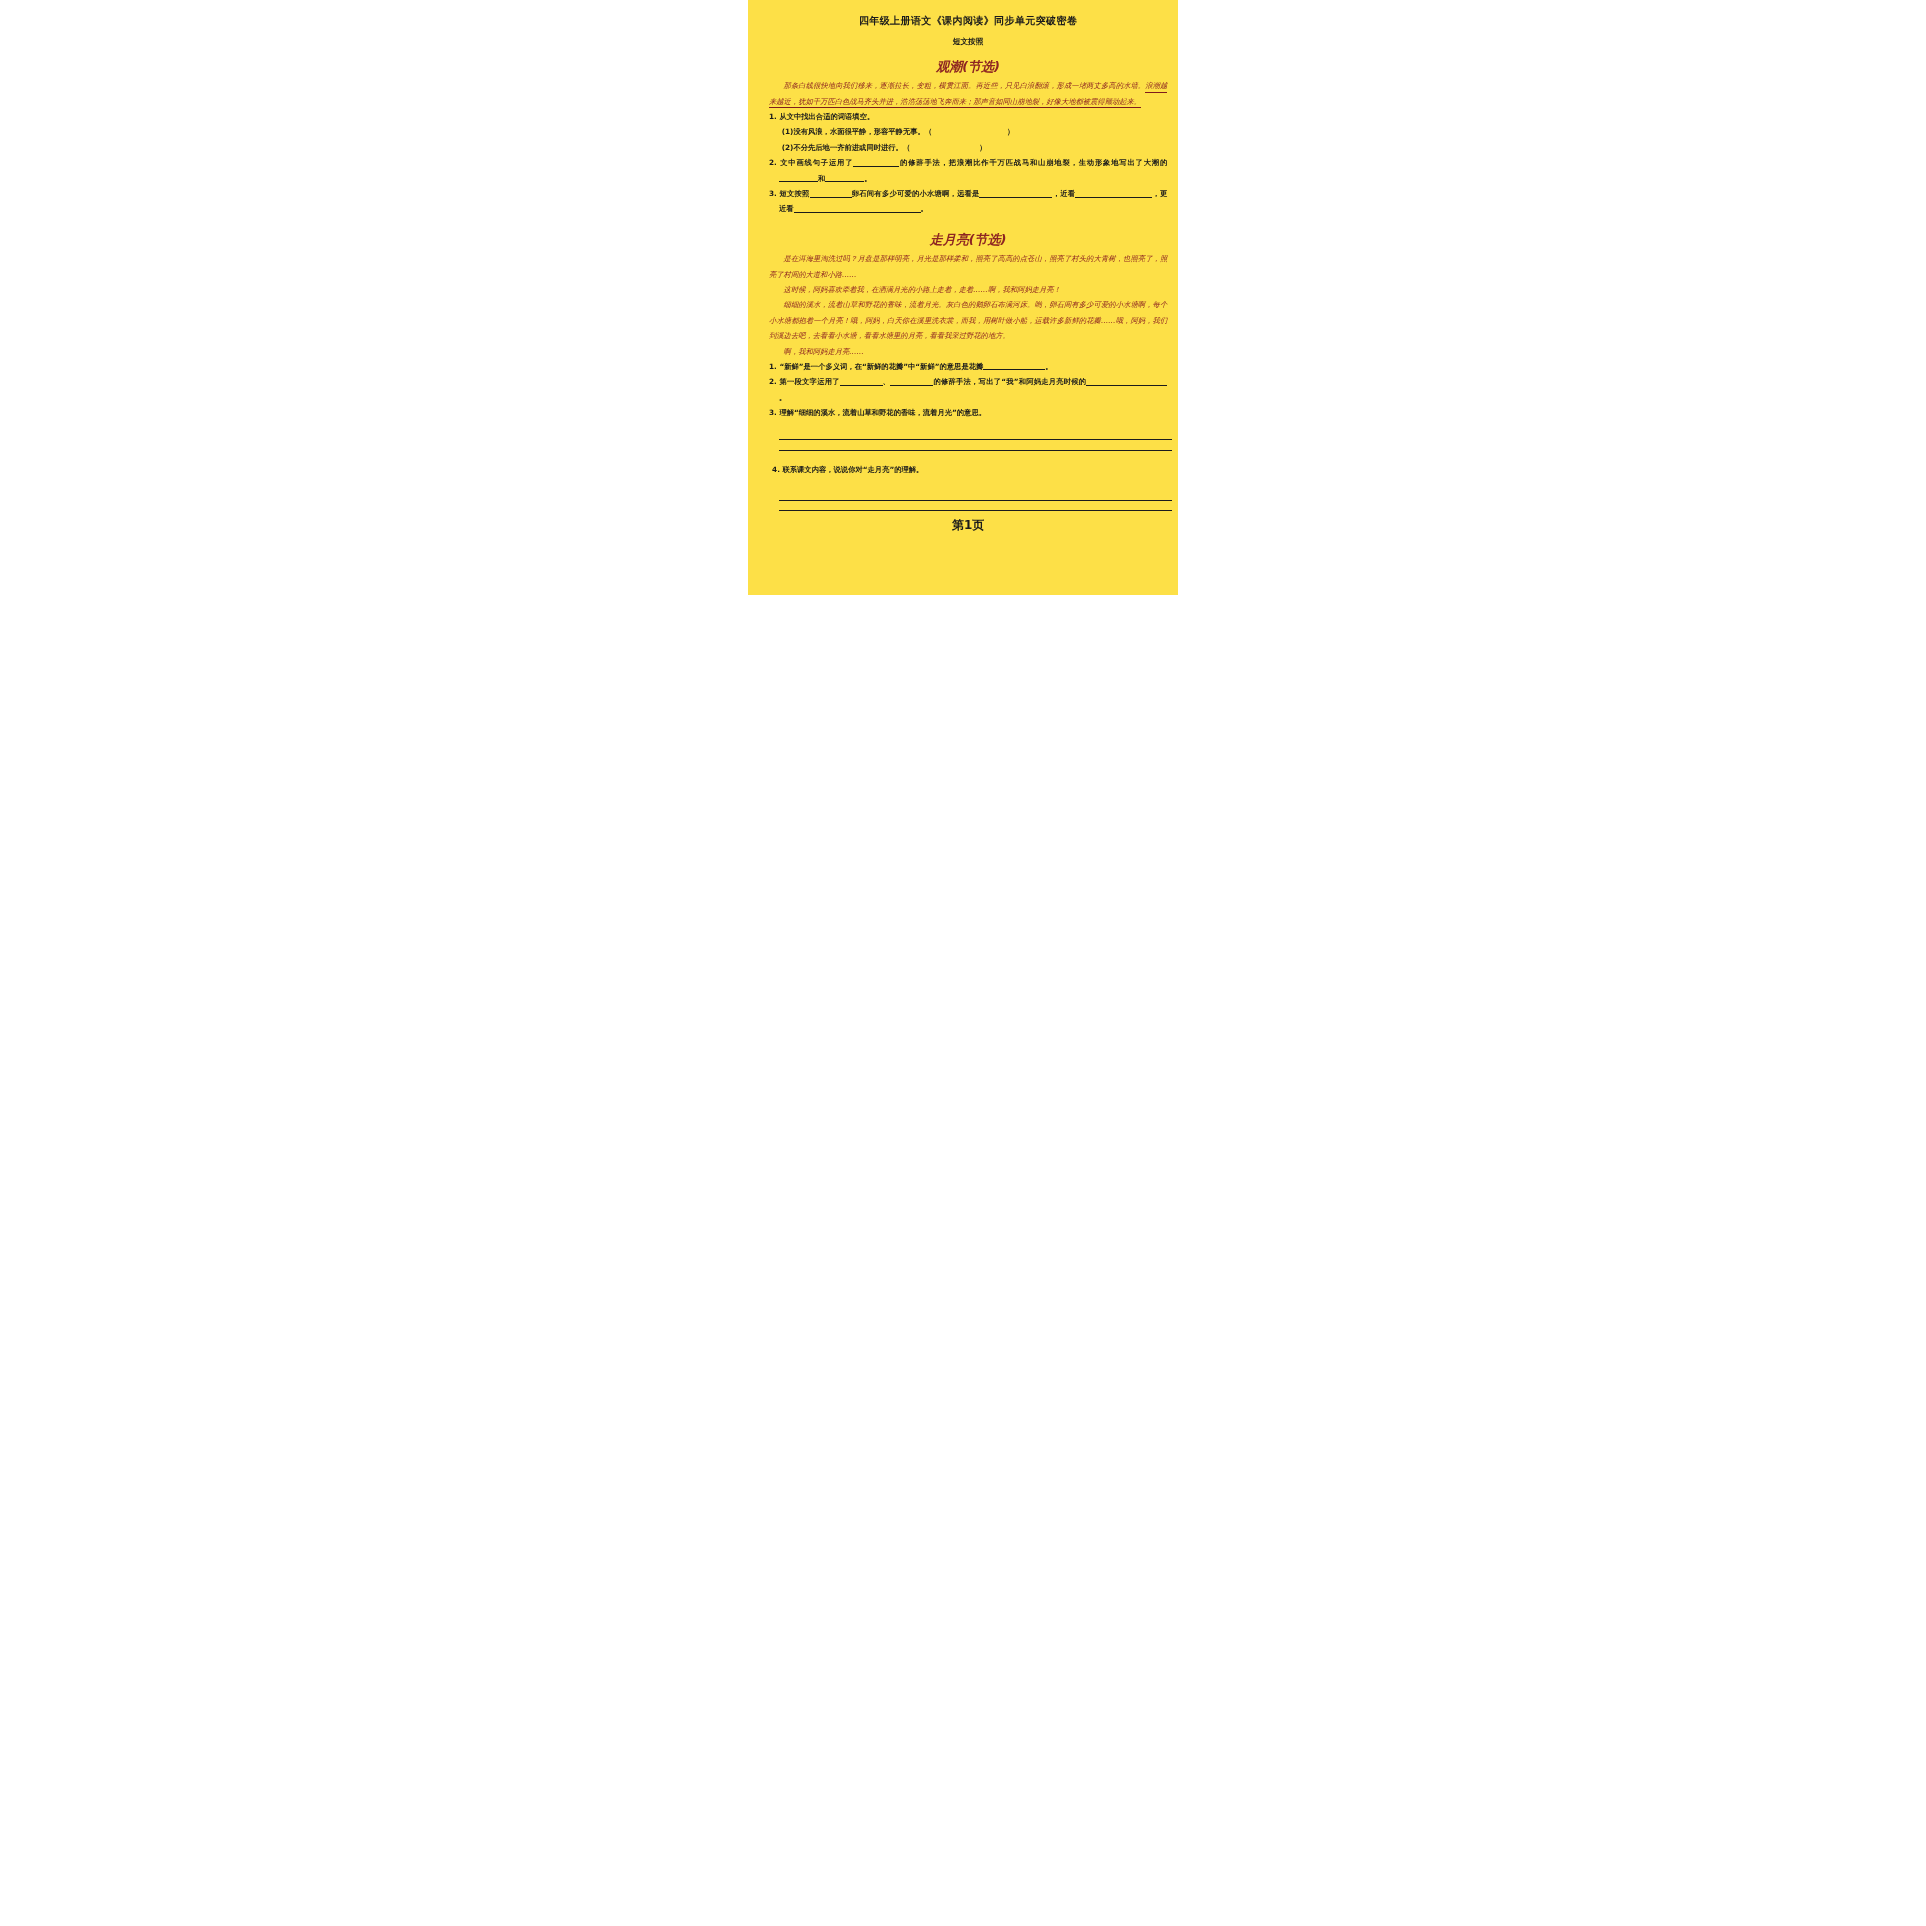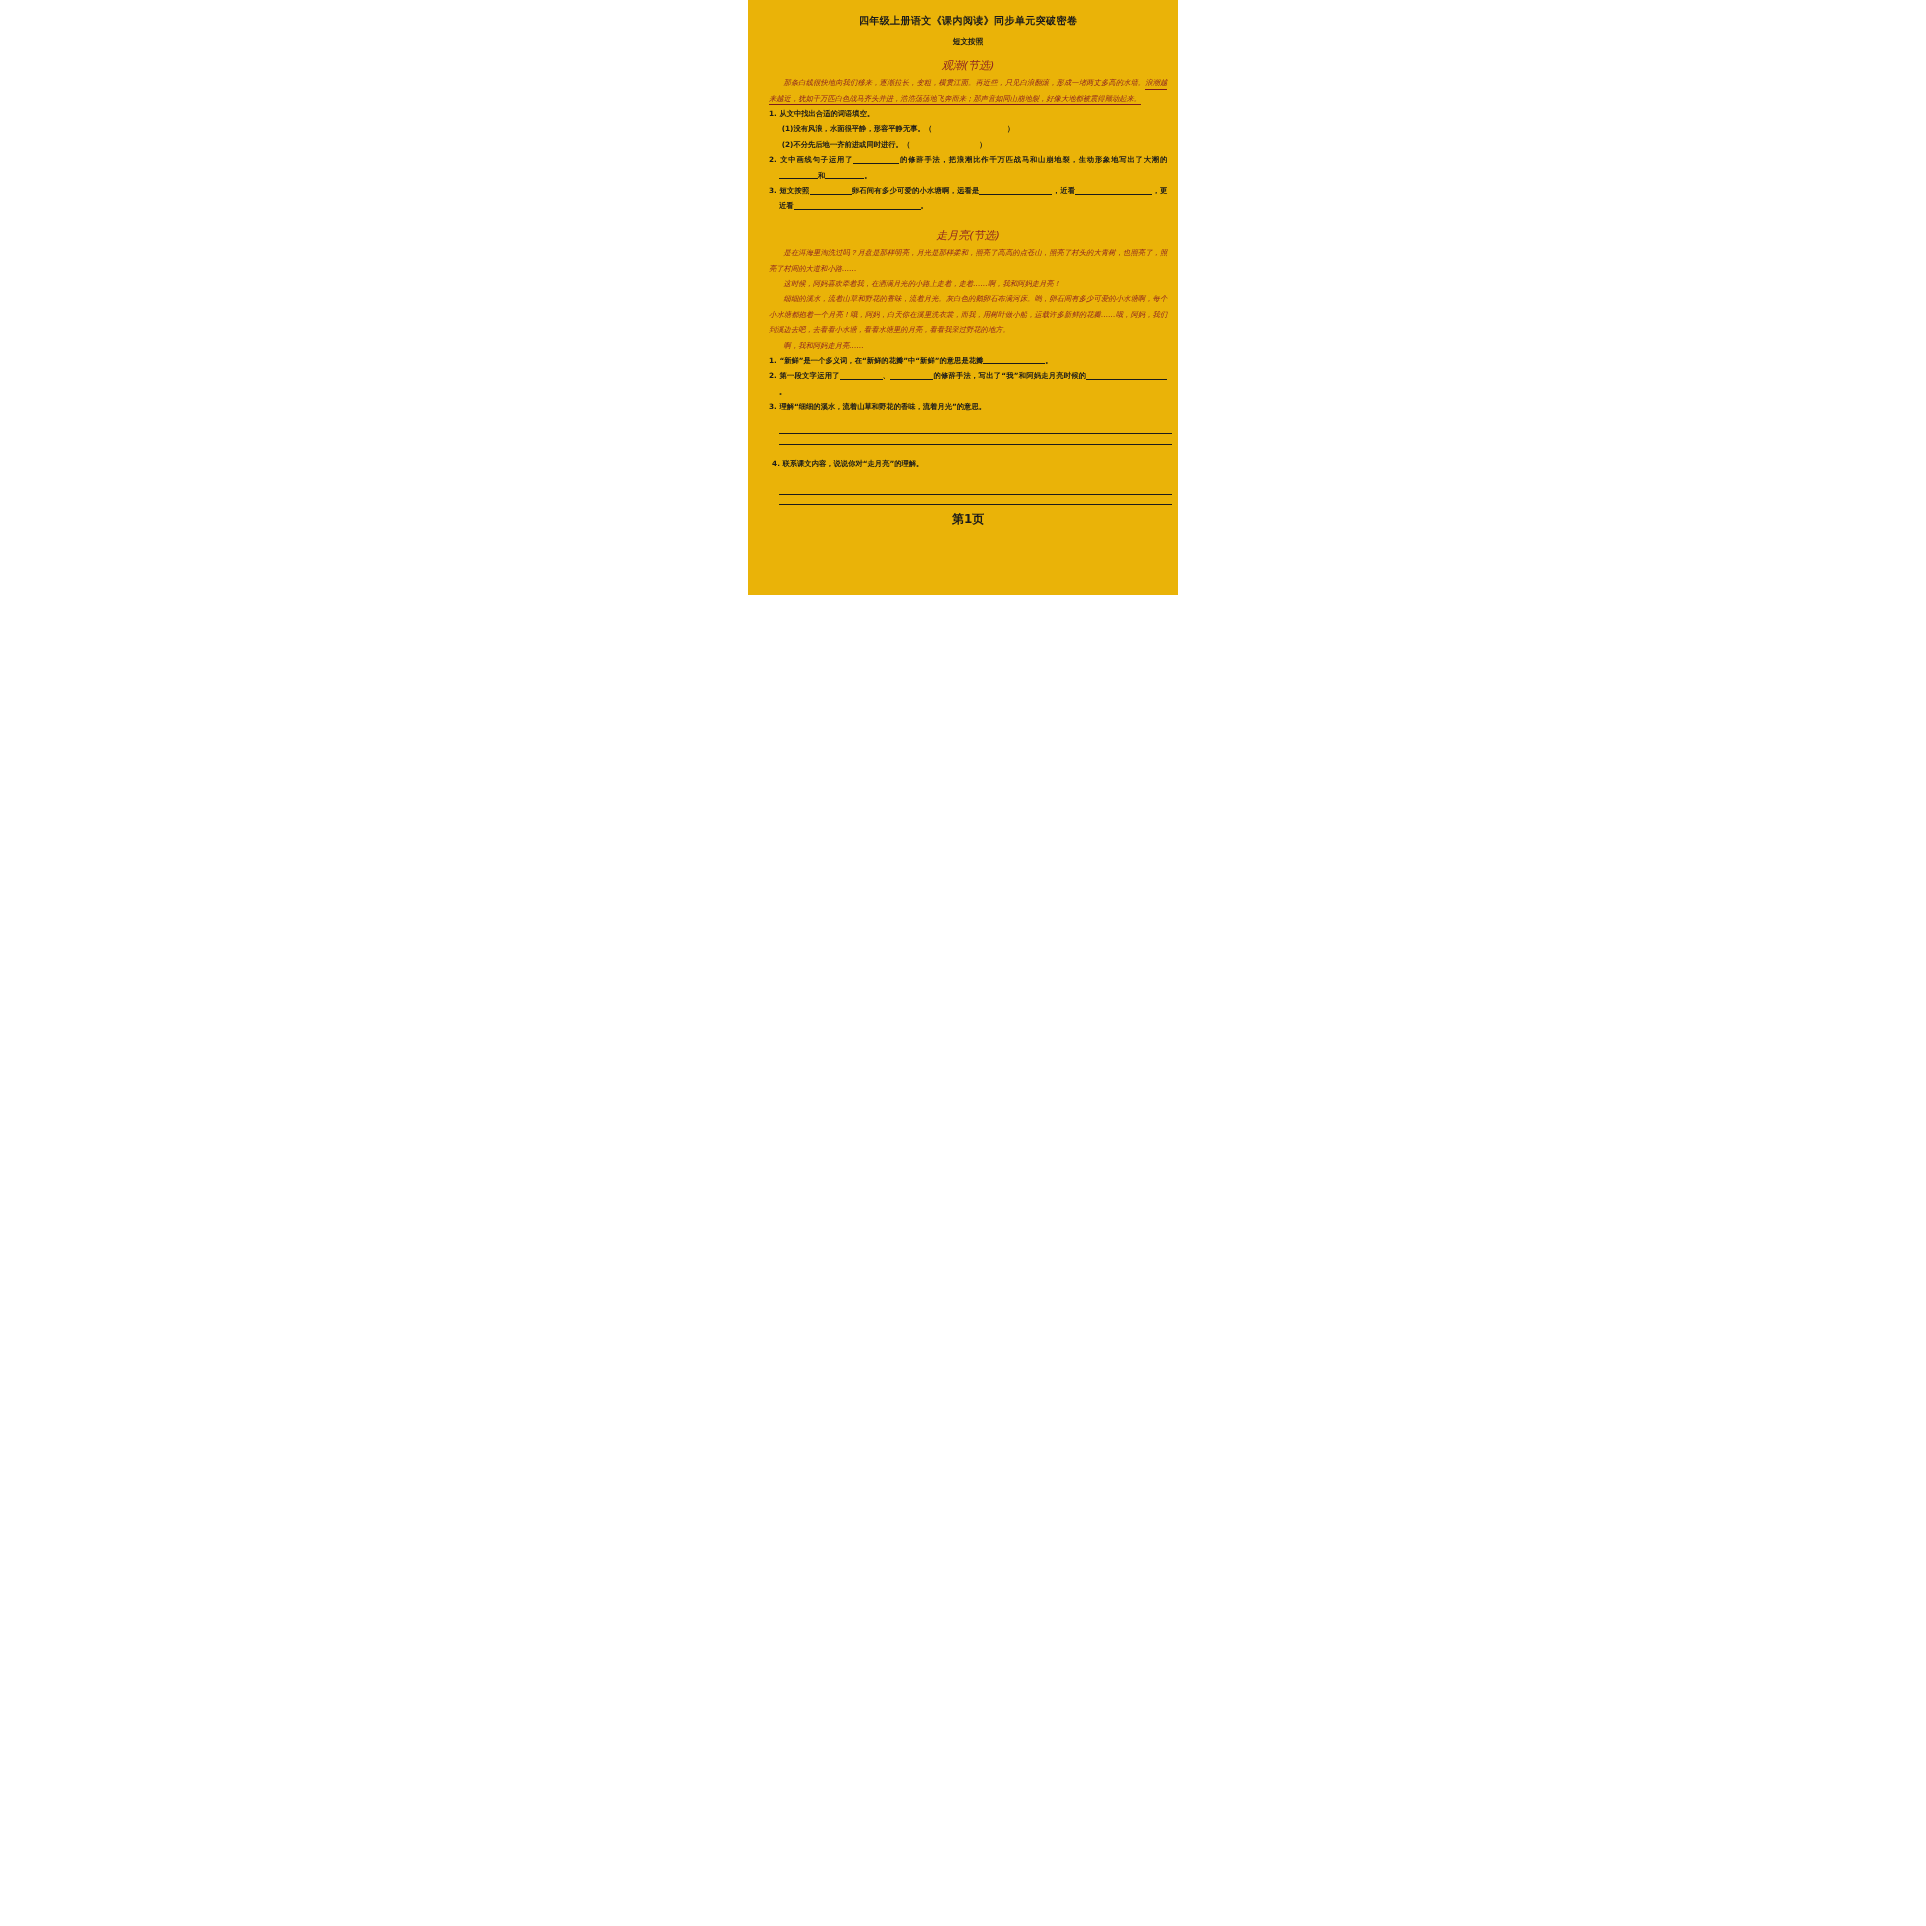--- a/index.html
+++ b/index.html
@@ -3,33 +3,33 @@
 <meta charset="utf-8">
 <style>
   :root{
     --ink:#1b1b1b;
     --red:#8e2522;
     --red-line:#7e1c1c;
   }
   html,body{margin:0;padding:0;background:#ffffff;}
   body{font-family:"DejaVu Sans","Liberation Sans",sans-serif;color:var(--ink);}
   .page{
-    width:430px;min-height:595px;margin:0 auto;background:#eab308;
+    width:430px;min-height:595px;margin:0 auto;background:#fde047;
     box-sizing:border-box;padding:7.7px 10.8px 4.6px 21px;position:relative;
   }
   .main-title{
     font-size:10px;font-weight:bold;text-align:center;color:var(--ink);
     margin:6.2px 0 0 0;letter-spacing:0.4px;
   }
   .unit-heading{
     font-size:7.7px;font-weight:bold;text-align:center;color:var(--ink);
     margin:9.2px 0 0 0;
   }
   .passage-title{
-    font-size:11px;font-weight:normal;text-align:center;color:var(--red);
+    font-size:13px;font-weight:bold;text-align:center;color:var(--red);
     margin:10.8px 0 2.3px 0;font-style:italic;
   }
   .passage-title.second{margin-top:14px;}
   .para{
     font-size:7.3px;line-height:15.4px;color:var(--red);margin:0;
     text-indent:2em;text-align:justify;font-style:italic;font-weight:500;
   }
   .red-underline{
     border-bottom:1.5px solid var(--red-line);
     padding-bottom:1.5px;

